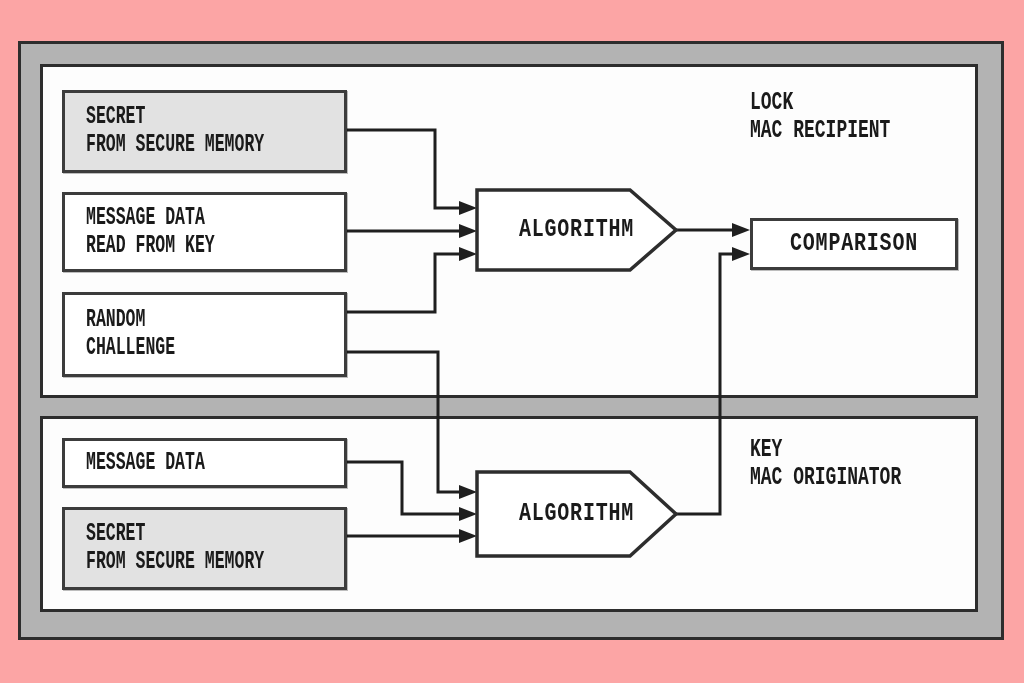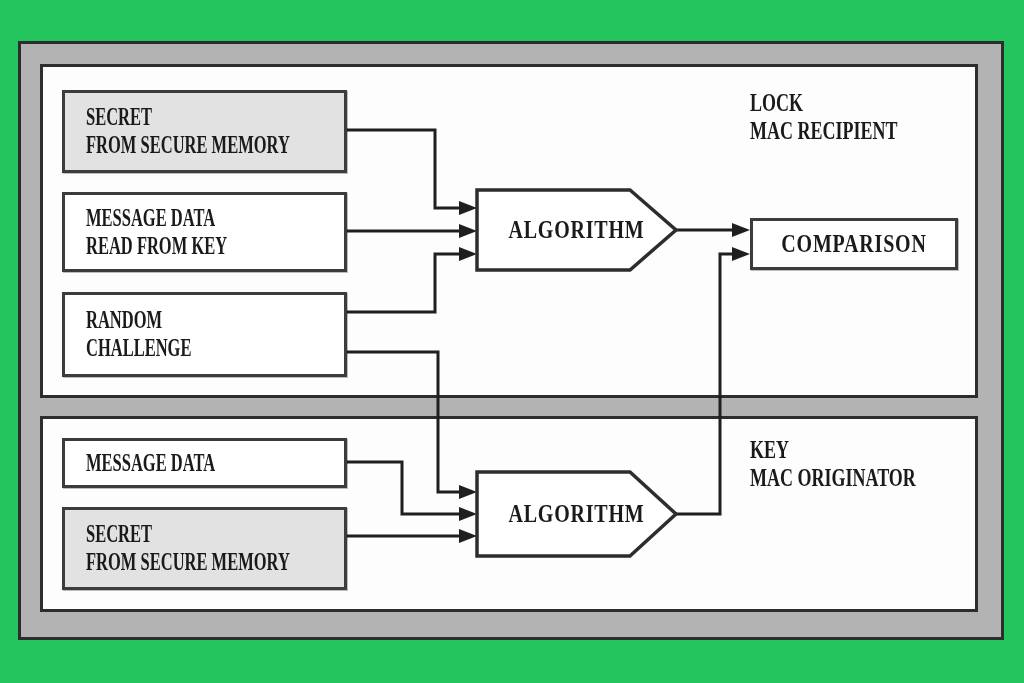--- a/index.html
+++ b/index.html
@@ -1,18 +1,18 @@
 <!DOCTYPE html>
 <html style="--frame-gray: #b3b3b3; --shaded-box: #e2e2e2; --panel-border: #2d2d2d; --box-border: #3c3c3c; --connector: #1f1f1f; --text: #1a1a1a;"><head>
 <meta charset="utf-8">
 <style>
   html,body{margin:0;padding:0;background:#ffffff;}
   .stage{
-    position:relative;width:1024px;height:683px;background:#22c55e;overflow:hidden;
-    font-family:Liberation Serif, serif;
+    position:relative;width:1024px;height:683px;background:#fca5a5;overflow:hidden;
+    font-family:Liberation Mono, monospace;
   }
   .frame{
     position:absolute;left:18px;top:41px;width:980px;height:593px;
     background:var(--frame-gray,#b3b3b3);
     border:3px solid var(--panel-border,#2b2b2b);
   }
   .panel{
     position:absolute;left:40px;width:932px;
     background:#fdfdfd;
     border:3px solid var(--panel-border,#2e2e2e);

